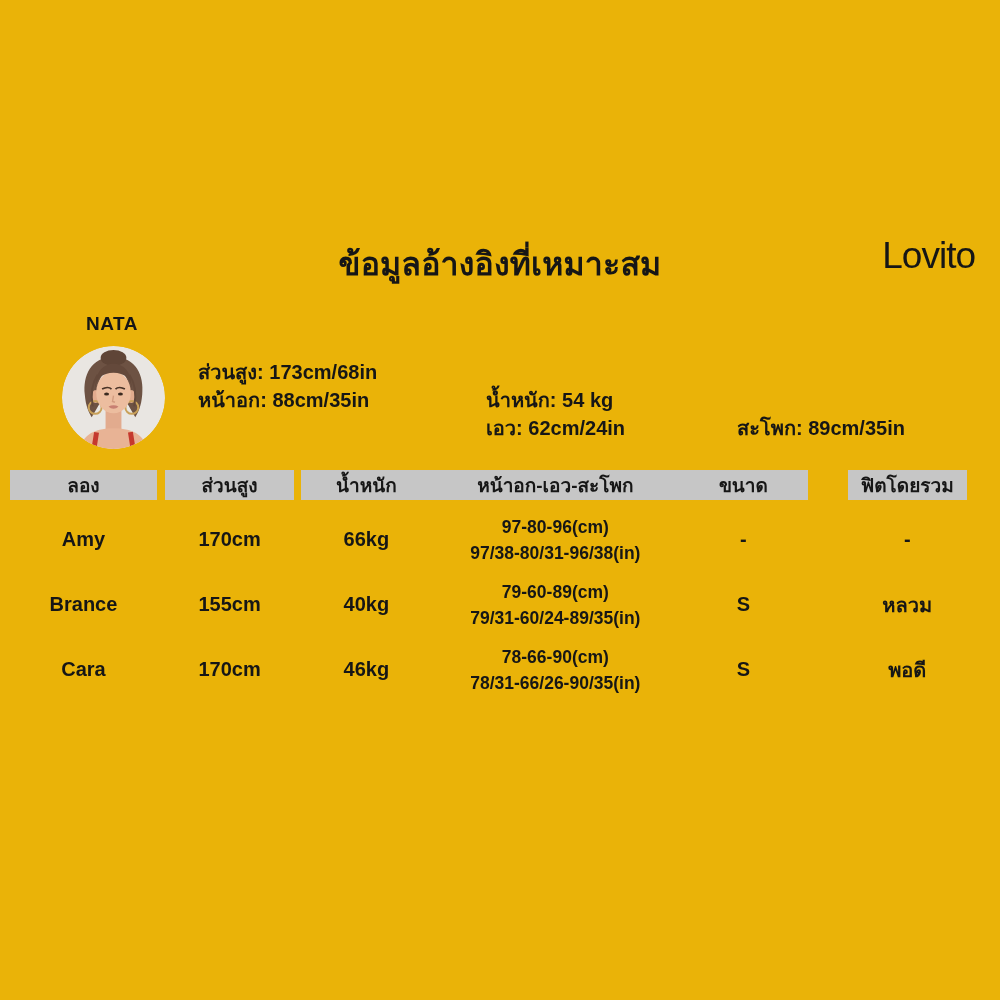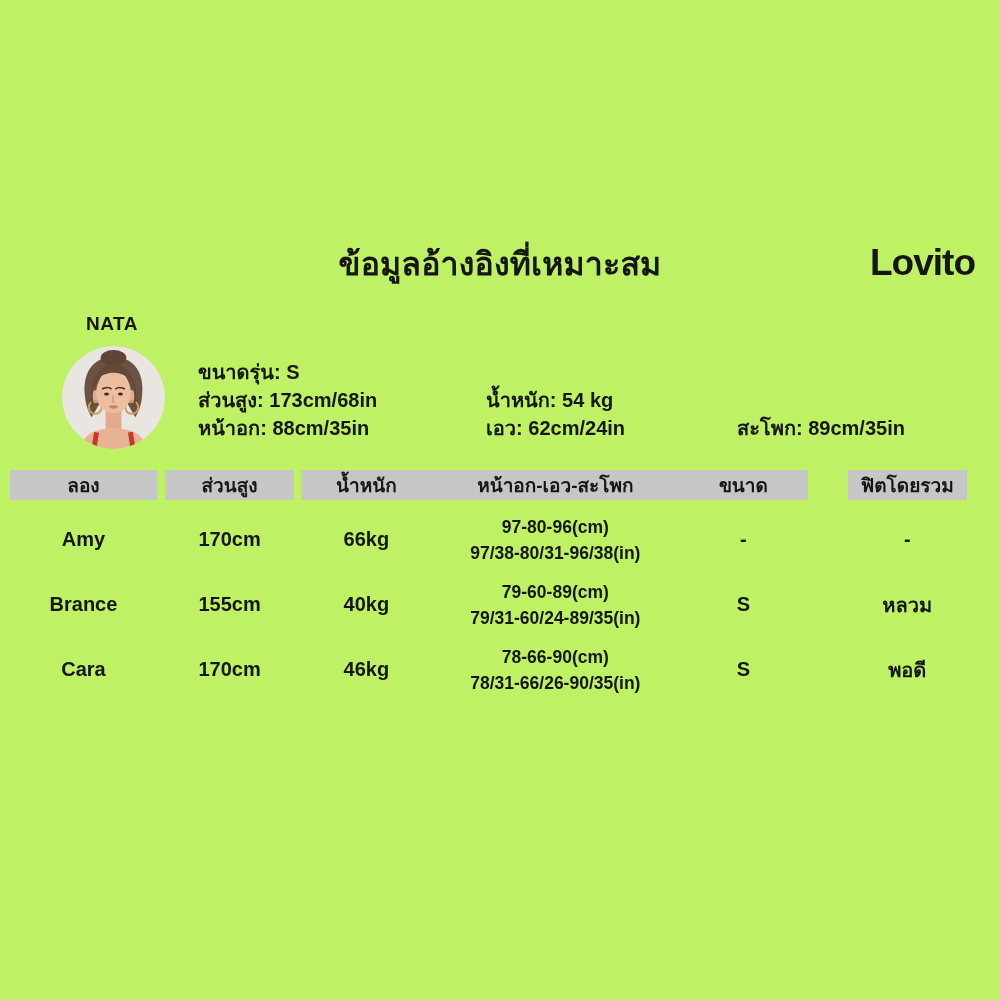--- a/index.html
+++ b/index.html
@@ -2,38 +2,38 @@
 <html><head>
 <meta charset="utf-8">
 <style>
   * { box-sizing: border-box; margin: 0; padding: 0; }
   html, body { background: #ffffff; }
   body { font-family: "Liberation Sans", "DejaVu Sans", sans-serif; color: #161616; }
   .canvas {
     position: relative;
     width: 1000px;
     height: 1000px;
-    background: #bef264;
+    background: #eab308;
     overflow: hidden;
   }
 
   
   .page-title {
     position: absolute;
     top: 238px; left: 0; right: 0;
     text-align: center;
     font-size: 32px;
     font-weight: 800;
     letter-spacing: 0.2px;
   }
   .brand-logo {
     position: absolute;
-    top: 242px; right: 25px;
+    top: 235px; right: 25px;
     font-size: 37px;
-    font-weight: 700;
+    font-weight: 400;
     letter-spacing: -1px;
   }
 
   
   .model-name {
     position: absolute;
     top: 313px; left: 86px;
     font-size: 19px;
     font-weight: 700;
     letter-spacing: 0.5px;
@@ -156,21 +156,20 @@
 
           <path d="M52 50 L51 56 L53.5 56.8" stroke="#d29b7f" stroke-width="1.4" fill="none"></path>
 
           <path d="M47 61 C50 59.3 54 59.3 57 61 C54 64 50 64 47 61 Z" fill="#c77f72"></path>
         </g>
       </svg>
     </span>
   </div>
 
   <div class="info-block info-block-1">
-    <div>ขนาดรุ่น: S</div>
     <div>ส่วนสูง: 173cm/68in</div>
     <div>หน้าอก: 88cm/35in</div>
   </div>
 
   <div class="info-block info-block-2">
     <div>น้ำหนัก: 54 kg</div>
     <div>เอว: 62cm/24in</div>
   </div>
 
   <div class="info-block info-block-3">

